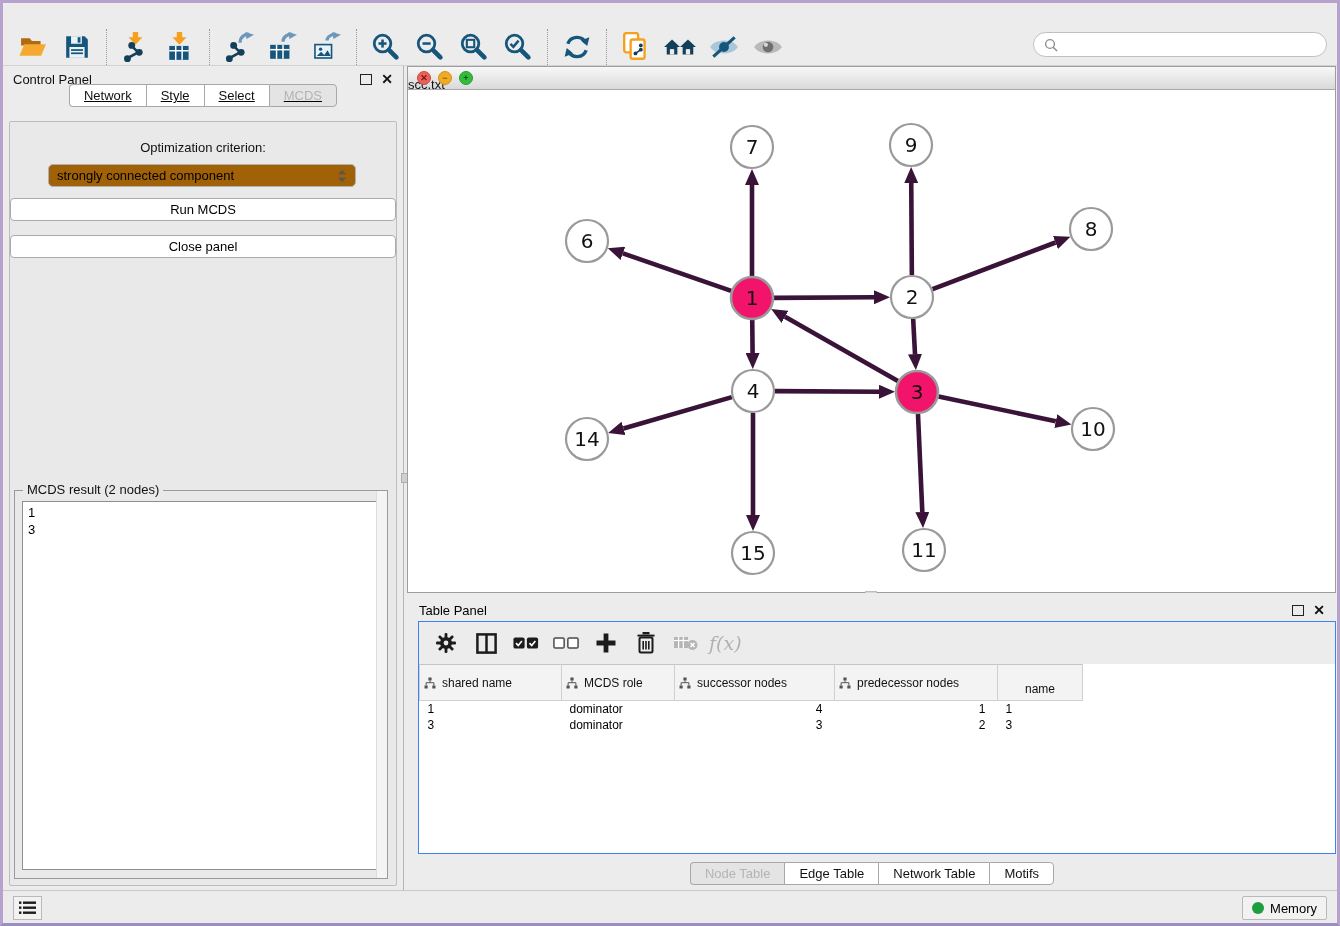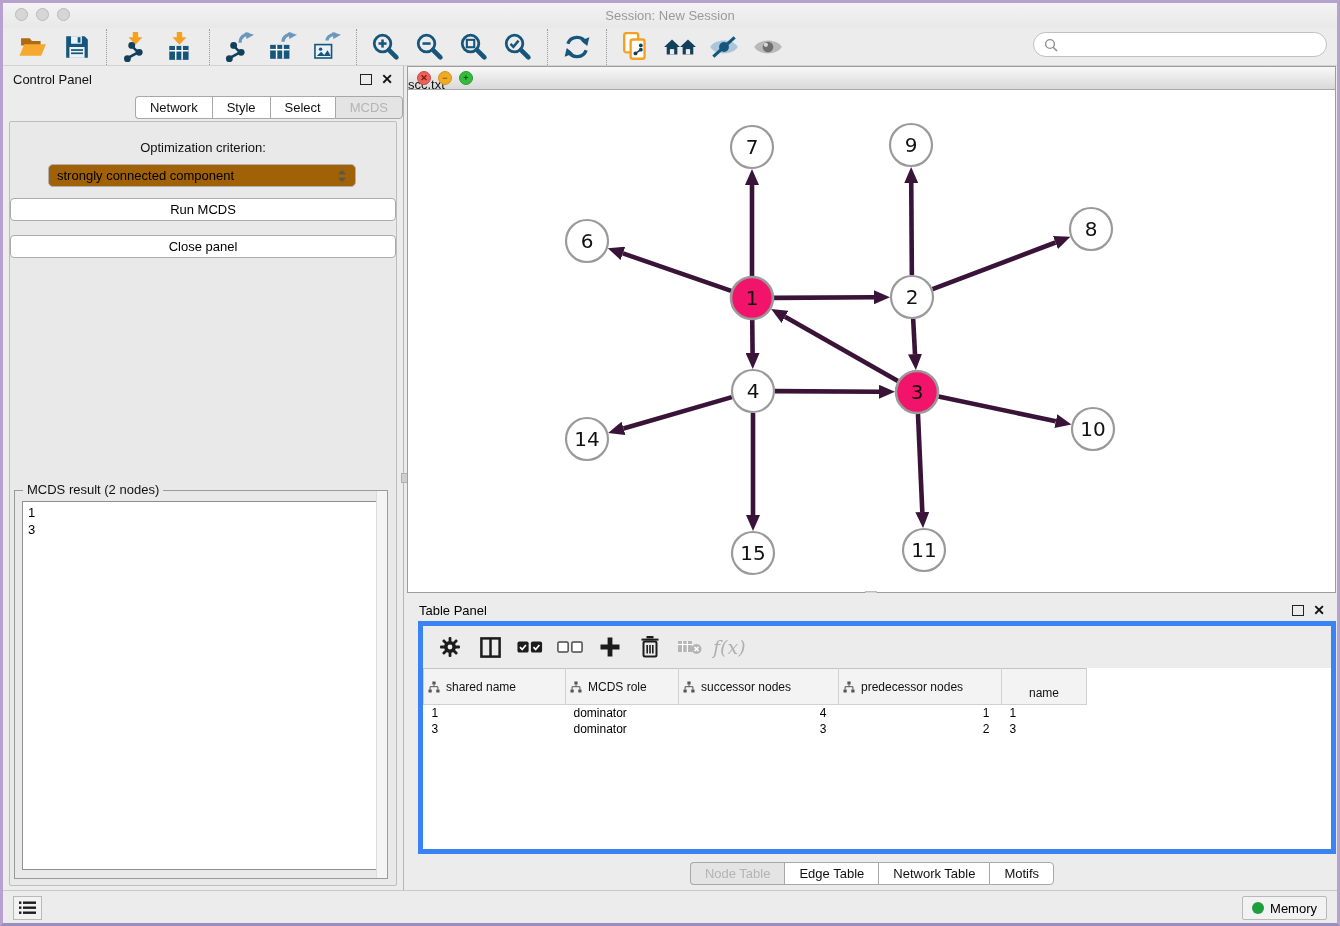--- a/index.html
+++ b/index.html
@@ -29,21 +29,21 @@
 
   
   .control-panel { position:absolute; left:0; top:63px; width:401px; height:830px;
     background:#ececec; border-right:1px solid #b5b5b5; }
   .panel-header { height:26px; display:flex; align-items:center; padding:0 10px; }
   .panel-header .ph-title { font-size:13px; color:#111; flex:1; }
   .ph-icons { display:flex; gap:9px; align-items:center; }
   .float-btn { width:12px; height:11px; border:1.5px solid #222; background:transparent; cursor:pointer; }
   .close-btn { font-size:14px; font-weight:bold; color:#111; cursor:pointer; line-height:1; }
 
-  .cp-tabs { position:absolute; left:0; top:30px; width:100%; display:flex; justify-content:flex-end; }
+  .cp-tabs { position:absolute; left:0; top:18px; width:100%; display:flex; justify-content:center;text-decoration:underline; }
   .tab { font-size:13px; padding:3px 14px; background:#fff; border:1px solid #a8a8a8;
     border-right:none; color:#111; cursor:pointer; }
   .tab:first-child { border-radius:4px 0 0 4px; }
   .tab:last-child { border-right:1px solid #a8a8a8; border-radius:0 4px 4px 0; }
   .tab.selected { background:#e4e4e4; color:#b4b4b4; cursor:default; }
 
   .cp-body { position:absolute; left:6px; right:6px; top:55px; bottom:10px;
     border:1px solid #bdbdbd; background:#e9e9e9; border-radius:2px; }
   .opt-label { text-align:center; font-size:13px; color:#111; margin-top:18px; }
   .dropdown { position:absolute; left:38px; right:40px; top:42px; height:23px; background:#a16207;
@@ -82,21 +82,21 @@
   .vsplit-handle { position:absolute; left:398px; top:470px; width:7px; height:10px;
     background:#cfcfcf; border:1px solid #b0b0b0; }
   .hsplit-handle { position:absolute; left:862px; top:588px; width:12px; height:5px;
     background:#d6d6d6; border:1px solid #bdbdbd; }
 
   
   .table-panel { position:absolute; left:404px; top:590px; right:0; height:303px; background:#ececec; }
   .tp-header { height:34px; display:flex; align-items:center; padding:0 12px; }
   .tp-header .ph-title { font-size:13px; flex:1; }
   .tp-container { position:absolute; left:11px; top:28px; width:918px; height:233px;
-    border:5px solid #3b82f6; background:#fff; }
+    border:1px solid #3b82f6; background:#fff; }
   .tp-toolbar { height:42px; background:#ececec; display:flex; align-items:center;
     padding-left:10px; gap:6px; }
   .tp-btn { width:34px; height:32px; display:flex; align-items:center; justify-content:center;
     background:transparent; border:none; cursor:pointer; }
   .fx-label { font-family:"DejaVu Serif", serif; font-style:italic; font-size:19px; color:#b0b0b0; }
 
   table.node-table { border-collapse:collapse; width:663px; table-layout:fixed; }
   .node-table th { background:#f3f3f3; border:1px solid #d0d0d0; border-top:1px solid #c4c4c4;
     height:36px; font-size:12px; font-weight:normal; color:#111; padding:0 4px;
     text-align:left; white-space:nowrap; overflow:hidden; }
@@ -115,28 +115,20 @@
   .memory-btn { position:absolute; right:10px; top:5px; height:24px; background:#f2f2f2;
     border:1px solid #b9b9b9; border-radius:2px; display:flex; align-items:center; gap:6px;
     padding:0 9px; font-size:13px; cursor:pointer; font-family:"Liberation Sans", sans-serif; }
   .mem-dot { width:12px; height:12px; border-radius:50%; background:#1e9e3e; }
 </style>
 </head>
 <body>
 
 <div class="app">
 
-  <div class="titlebar">
-    <div class="tl-group">
-      <div class="tl"></div>
-      <div class="tl"></div>
-      <div class="tl"></div>
-    </div>
-    <div class="app-title">Session: New Session</div>
-  </div>
 
   <div class="toolbar">
     <button class="tbtn">
       <svg width="30" height="26" viewBox="0 0 26 24">
           <path d="M2 4h8l2 2.5h8v4H2z" fill="#b06a10"></path>
           <path d="M0.5 20 L5 9.5 h20 L20.5 20z" fill="#f6a830"></path>
         </svg>
     </button>
     <button class="tbtn">
       <svg width="26" height="26" viewBox="0 0 24 24">

